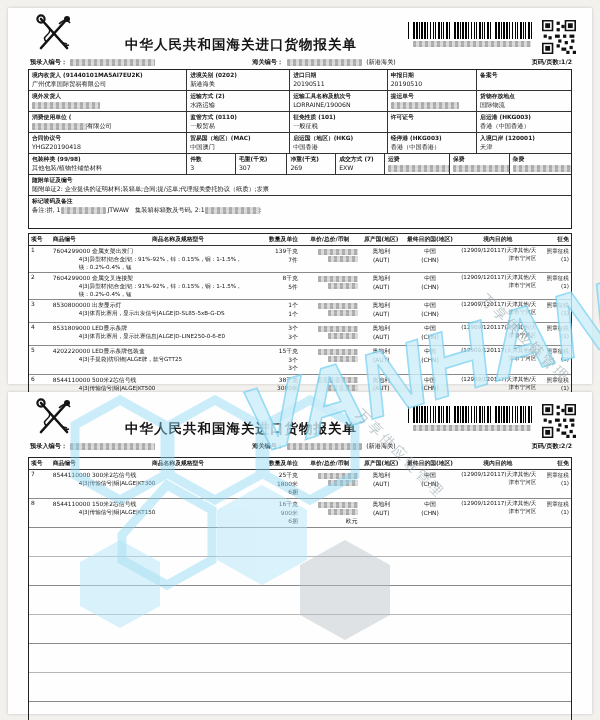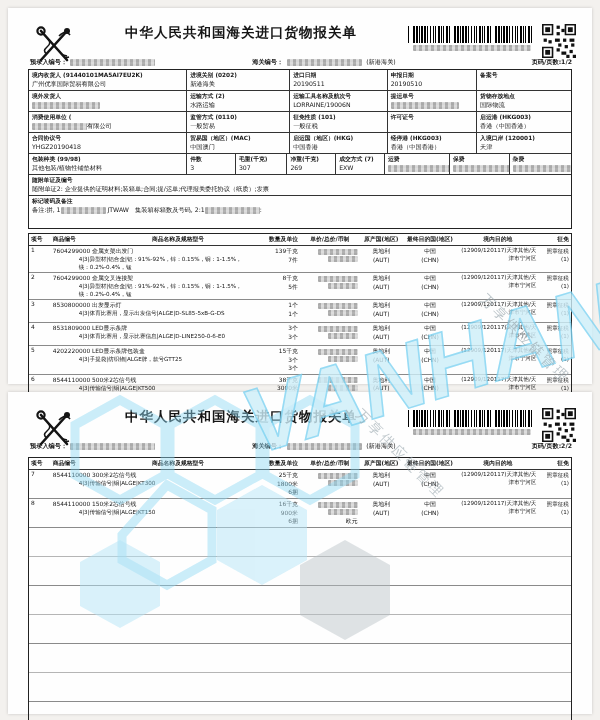--- a/index.html
+++ b/index.html
@@ -10,21 +10,21 @@
     color:#151515;
   }
   .page{
     position:absolute;left:8px;width:584px;background:#fefefe;
     box-shadow:0 0 3px rgba(0,0,0,.18);
   }
   #page1{top:8px;height:376px;}
   #page2{top:392px;height:322px;}
 
   
-  .doc-header{display:flex;align-items:flex-start;padding:16px 16px 2px 26px;height:48px;box-sizing:border-box;}
+  .doc-header{display:flex;align-items:flex-end;padding:16px 16px 2px 26px;height:48px;box-sizing:border-box;}
   .emblem{width:40px;height:42px;flex:0 0 40px;}
   .doc-title{flex:1;text-align:center;font-size:13.5px;font-weight:bold;
     font-family:"DejaVu Serif","Liberation Serif",serif;letter-spacing:1px;white-space:nowrap;}
   .code-zone{display:flex;align-items:flex-start;gap:6px;}
   .barcode-wrap{display:flex;flex-direction:column;align-items:center;gap:2px;padding-top:2px;}
   .barcode{width:128px;height:17px;
     background:repeating-linear-gradient(90deg,#000 0 1.4px,#fff 1.4px 2.6px,#000 2.6px 3.4px,#fff 3.4px 5.2px,#000 5.2px 7px,#fff 7px 8.2px);}
   .qr{width:34px;height:34px;}
 
   

